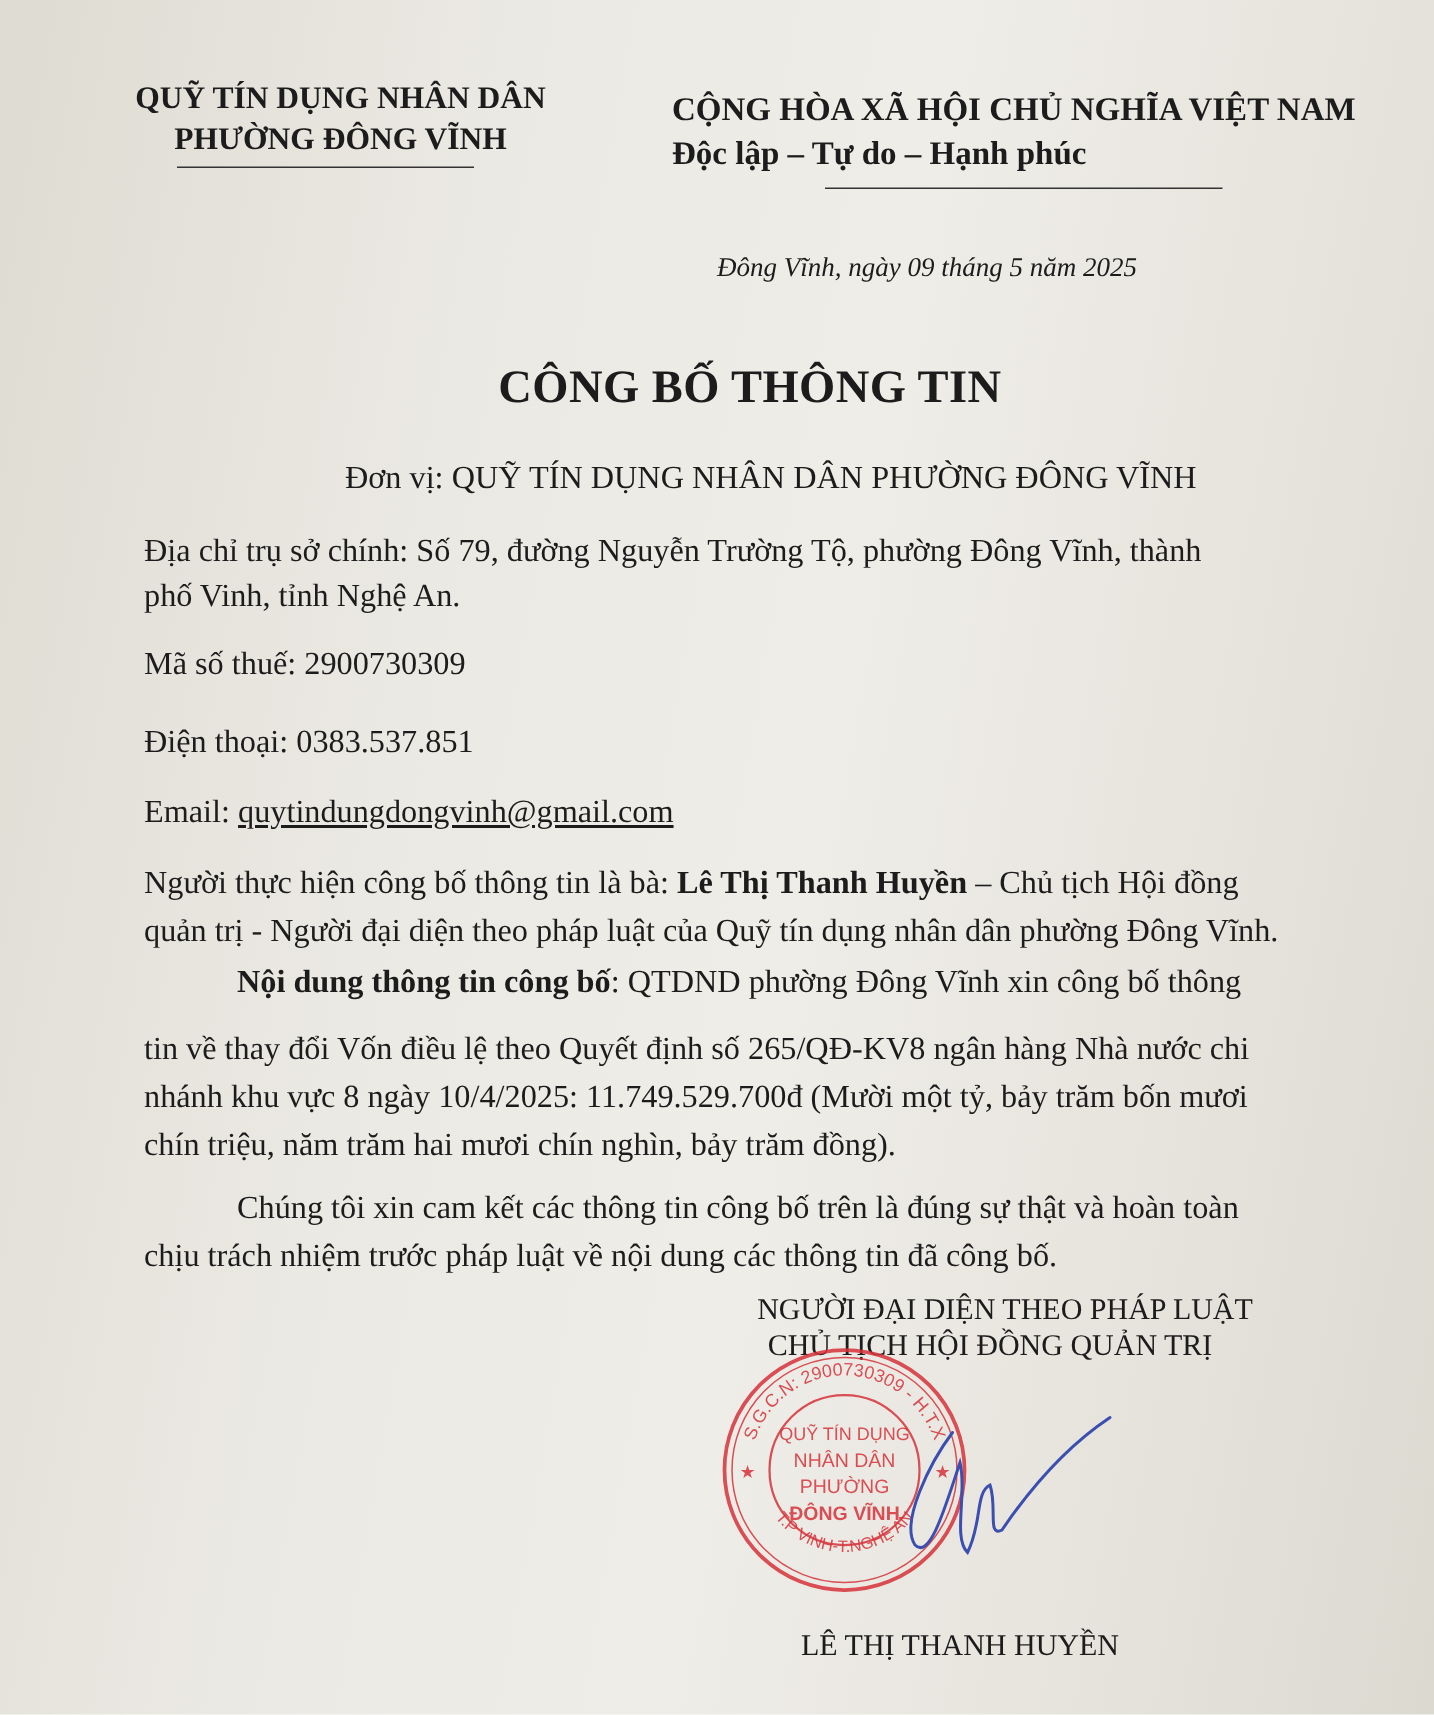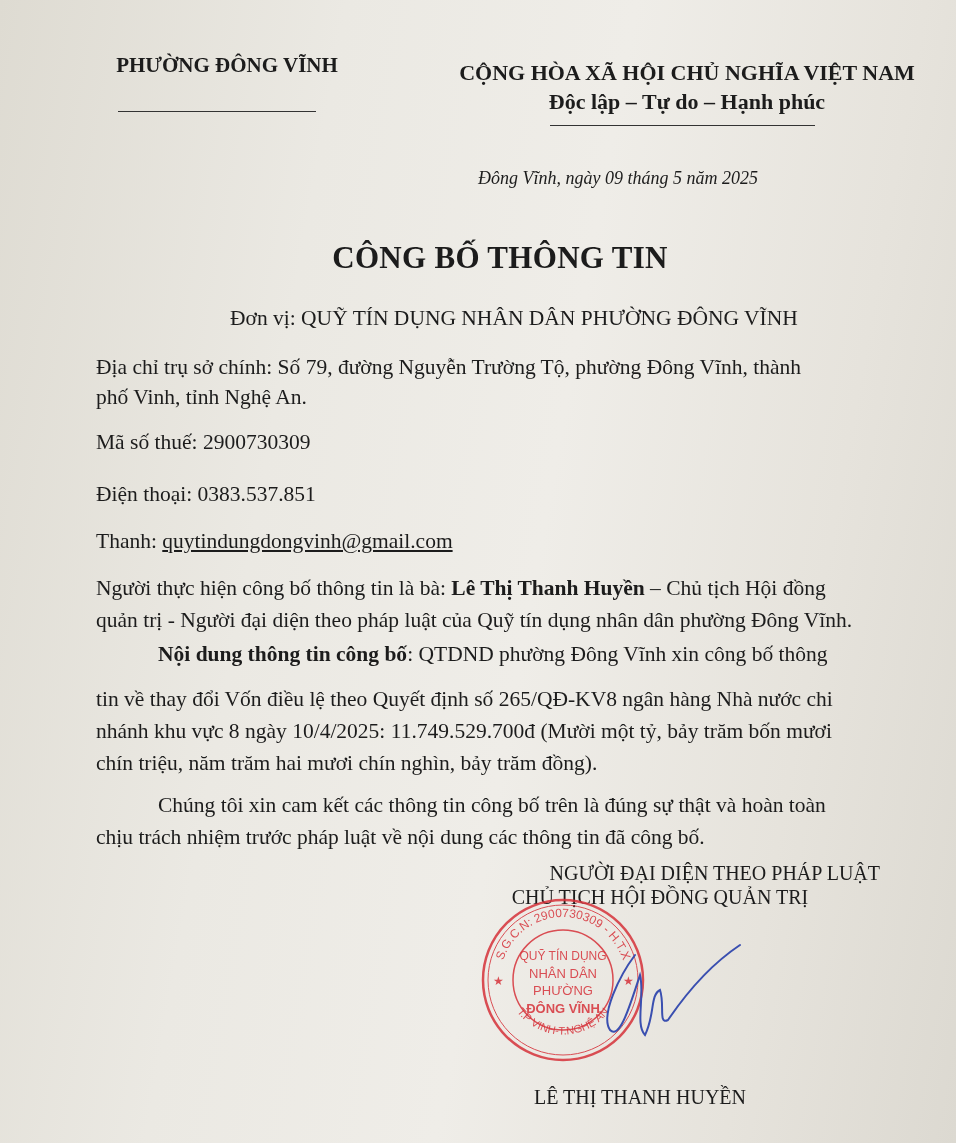--- a/index.html
+++ b/index.html
@@ -5,74 +5,75 @@
     html, body { margin: 0; padding: 0; }
     body {
       width: 956px; height: 1143px; overflow: hidden;
       background: linear-gradient(100deg, #dedbd2 0%, #ebe9e3 30%, #efede8 55%, #e6e3dc 80%, #dcd9d1 100%);
       font-family: "Liberation Serif", serif;
       color: #1c1c1c;
       position: relative;
     }
     .abs { position: absolute; white-space: nowrap; }
     .hdr-left { left: 72px; top: 52px; width: 310px; text-align: center; font-weight: bold; font-size: 21px; line-height: 27px; }
-    .hdr-right { left: 448px; top: 58px; width: 478px; text-align: center; font-weight: bold; font-size: 22px; line-height: 29px; }
+    .hdr-right { left: 448px; top: 58px; width: 478px; text-align: left; font-weight: bold; font-size: 22px; line-height: 29px; }
     .rule { position: absolute; height: 1px; background: #333; }
     .date { left: 478px; top: 168px; font-style: italic; font-size: 18px; }
     .title { left: 0; width: 1000px; text-align: center; top: 240px; font-weight: bold; font-size: 31px; letter-spacing: 0.3px; }
     .body { font-size: 21.5px; line-height: 32px; }
     .b { font-weight: bold; }
     .u { text-decoration: underline; margin-top: 15px; }
     .sig { font-size: 20px; text-align: center; }
     .stamp { position: absolute; left: 478px; top: 895px; width: 170px; height: 170px; }
     .signature { position: absolute; left: 590px; top: 935px; width: 160px; height: 120px; }
   </style>
 </head>
 <body>
 
 <div class="abs hdr-left">
+  <div>QUỸ TÍN DỤNG NHÂN DÂN</div>
   <div>PHƯỜNG ĐÔNG VĨNH</div>
 </div>
 <div class="rule" style="left:118px; top:111px; width:198px;"></div>
 
 <div class="abs hdr-right">
   <div>CỘNG HÒA XÃ HỘI CHỦ NGHĨA VIỆT NAM</div>
   <div>Độc lập – Tự do – Hạnh phúc</div>
 </div>
 <div class="rule" style="left:550px; top:125px; width:265px;"></div>
 
 <div class="abs date">Đông Vĩnh, ngày 09 tháng 5 năm 2025</div>
 
 <div class="abs title" style="left:0; width:1000px;">CÔNG BỐ THÔNG TIN</div>
 
 <div class="abs body" style="left:230px; top:302px;">Đơn vị: QUỸ TÍN DỤNG NHÂN DÂN PHƯỜNG ĐÔNG VĨNH</div>
 <div class="abs body" style="left:96px; top:351px;">Địa chỉ trụ sở chính: Số 79, đường Nguyễn Trường Tộ, phường Đông Vĩnh, thành</div>
 <div class="abs body" style="left:96px; top:381px;">phố Vinh, tỉnh Nghệ An.</div>
 <div class="abs body" style="left:96px; top:426px;">Mã số thuế: 2900730309</div>
 <div class="abs body" style="left:96px; top:478px;">Điện thoại: 0383.537.851</div>
 <div class="abs body" style="left:96px; top:525px;">
-  <span>Thanh: </span><span class="u">quytindungdongvinh@gmail.com</span>
+  <span>Email: </span><span class="u">quytindungdongvinh@gmail.com</span>
 </div>
 
 <div class="abs body" style="left:96px; top:572px;">
   <span>Người thực hiện công bố thông tin là bà: </span><span class="b">Lê Thị Thanh Huyền</span><span> – Chủ tịch Hội đồng</span>
 </div>
 <div class="abs body" style="left:96px; top:604px;text-align:right;">quản trị - Người đại diện theo pháp luật của Quỹ tín dụng nhân dân phường Đông Vĩnh.</div>
 
 <div class="abs body" style="left:158px; top:622px;margin-top:16px;">
   <span class="b">Nội dung thông tin công bố</span><span>: QTDND phường Đông Vĩnh xin công bố thông</span>
 </div>
 <div class="abs body" style="left:96px; top:683px;">tin về thay đổi Vốn điều lệ theo Quyết định số 265/QĐ-KV8 ngân hàng Nhà nước chi</div>
 <div class="abs body" style="left:96px; top:715px;">nhánh khu vực 8 ngày 10/4/2025: 11.749.529.700đ (Mười một tỷ, bảy trăm bốn mươi</div>
 <div class="abs body" style="left:96px; top:747px;">chín triệu, năm trăm hai mươi chín nghìn, bảy trăm đồng).</div>
 
 <div class="abs body" style="left:158px; top:789px;">Chúng tôi xin cam kết các thông tin công bố trên là đúng sự thật và hoàn toàn</div>
 <div class="abs body" style="left:96px; top:821px;">chịu trách nhiệm trước pháp luật về nội dung các thông tin đã công bố.</div>
 
-<div class="abs sig" style="left:460px; top:862px; width:420px;text-align:right;">NGƯỜI ĐẠI DIỆN THEO PHÁP LUẬT</div>
+<div class="abs sig" style="left:460px; top:862px; width:420px;">NGƯỜI ĐẠI DIỆN THEO PHÁP LUẬT</div>
 <div class="abs sig" style="left:450px; top:886px; width:420px;">CHỦ TỊCH HỘI ĐỒNG QUẢN TRỊ</div>
 
 <svg class="stamp" viewBox="0 0 170 170">
   <g fill="none" stroke="#d6323a" opacity="0.85">
     <circle cx="85" cy="85" r="80" stroke-width="2.5"></circle>
     <circle cx="85" cy="85" r="75" stroke-width="1"></circle>
     <circle cx="85" cy="85" r="50" stroke-width="1.5"></circle>
   </g>
   <defs>
     <path id="ringTop" d="M 22 85 A 63 63 0 0 1 148 85"></path>

